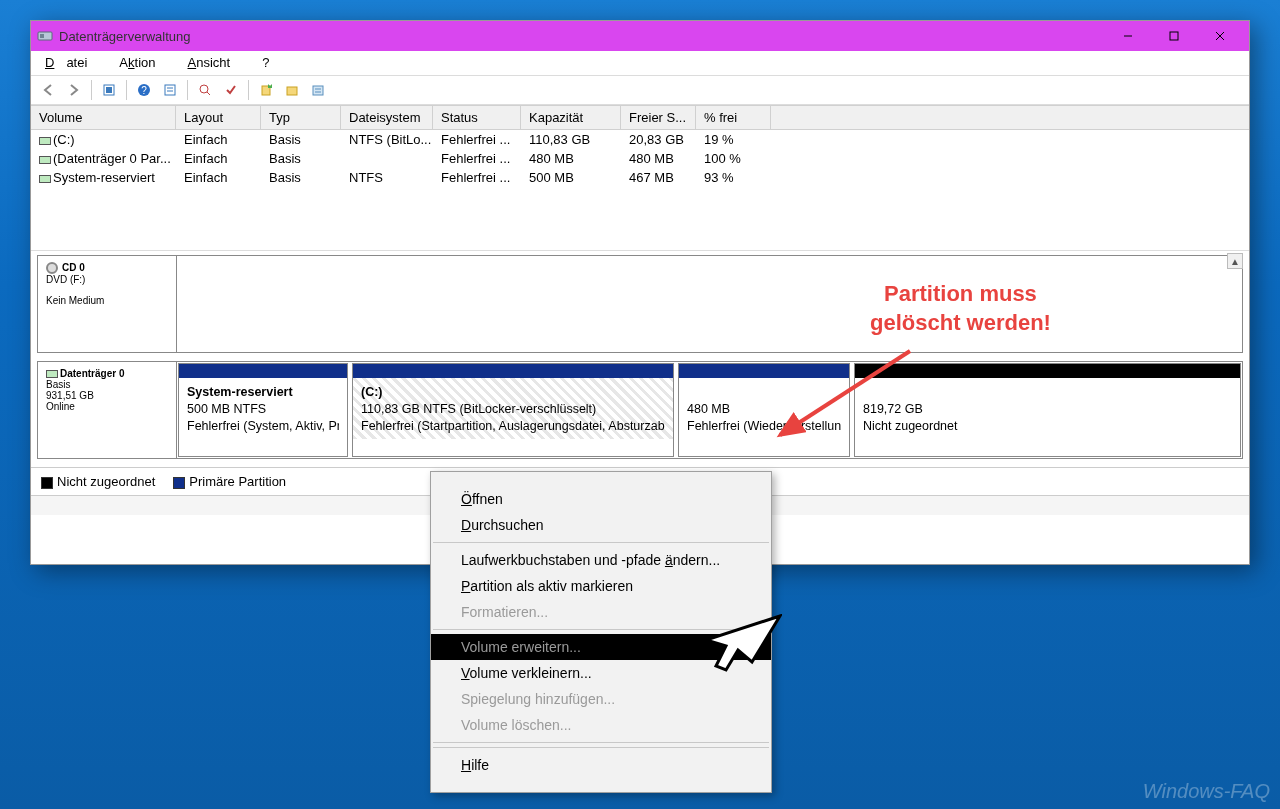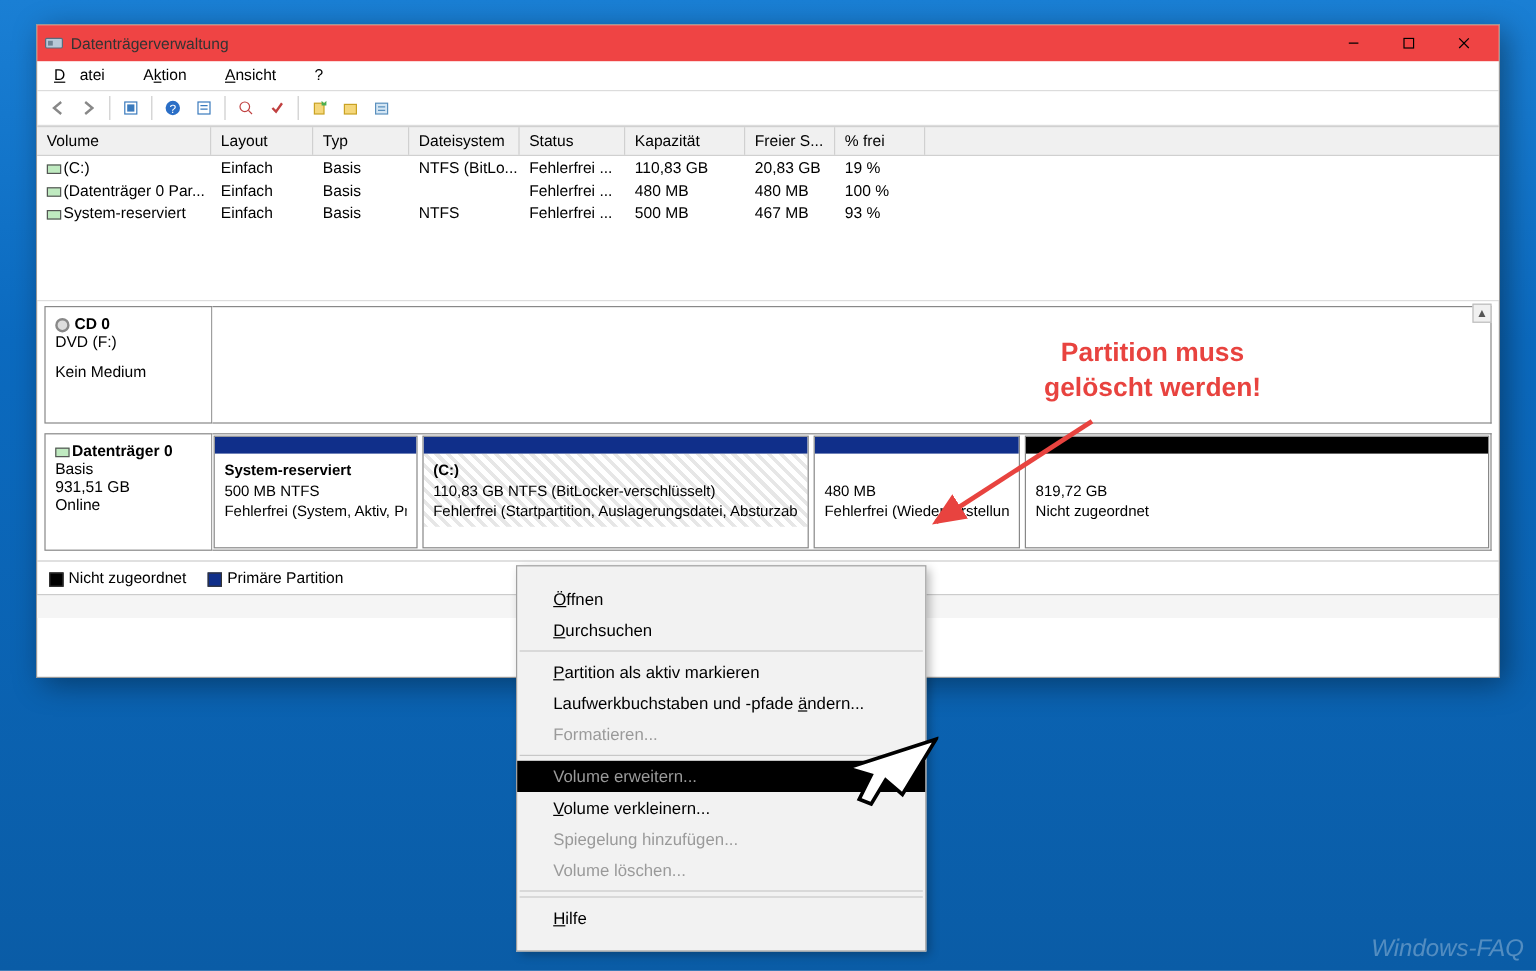--- a/index.html
+++ b/index.html
@@ -20,21 +20,21 @@
     height: 545px;
     background: #fff;
     border: 1px solid #999;
     box-shadow: 6px 6px 24px rgba(0,0,0,0.4);
   }
   .titlebar {
     height: 30px;
     display: flex;
     align-items: center;
     padding: 0 6px;
-    background: #ef4444;
+    background: #d946ef;
   }
   .titlebar-icon {
     width: 16px; height: 16px;
     margin-right: 6px;
     display: inline-flex;
     align-items: center;
     justify-content: center;
   }
   .title-text { color: #333; font-size: 13px; }
   .win-controls { margin-left: auto; display: flex; }
@@ -103,21 +103,21 @@
   }
   .disk-row {
     display: flex;
     margin: 0 6px 8px 6px;
     height: 98px;
   }
   .disk-label {
     width: 140px;
     border: 1px solid #888;
     padding: 6px 8px;
-    font-size: 13px;
+    font-size: 10px;
     background:#fff;
   }
   .disk-label b { font-weight: 600; }
   .disk-parts {
     flex: 1;
     display: flex;
     gap: 4px;
     border: 1px solid #888;
     border-left: none;
     background:#fff;
@@ -419,22 +419,22 @@
     </div>
   </div>
 
   <div class="statusbar"></div>
 </div>
 
 <div class="context-menu">
   <div class="cm-item"><span style="text-decoration:underline">Ö</span>ffnen</div>
   <div class="cm-item"><span style="text-decoration:underline">D</span>urchsuchen</div>
   <div class="cm-sep"></div>
+  <div class="cm-item">Laufwerkbuchstaben und -pfade <span style="text-decoration:underline">ä</span>ndern...</div>
   <div class="cm-item"><span style="text-decoration:underline">P</span>artition als aktiv markieren</div>
-  <div class="cm-item">Laufwerkbuchstaben und -pfade <span style="text-decoration:underline">ä</span>ndern...</div>
   <div class="cm-item disabled">Formatieren...</div>
   <div class="cm-sep"></div>
   <div class="cm-item disabled highlight">Volume erweitern...</div>
   <div class="cm-item"><span style="text-decoration:underline">V</span>olume verkleinern...</div>
   <div class="cm-item disabled">Spiegelung hinzufügen...</div>
   <div class="cm-item disabled">Volume löschen...</div>
   <div class="cm-sep"></div>
   <div class="cm-sep"></div>
   <div class="cm-item"><span style="text-decoration:underline">H</span>ilfe</div>
 </div>

